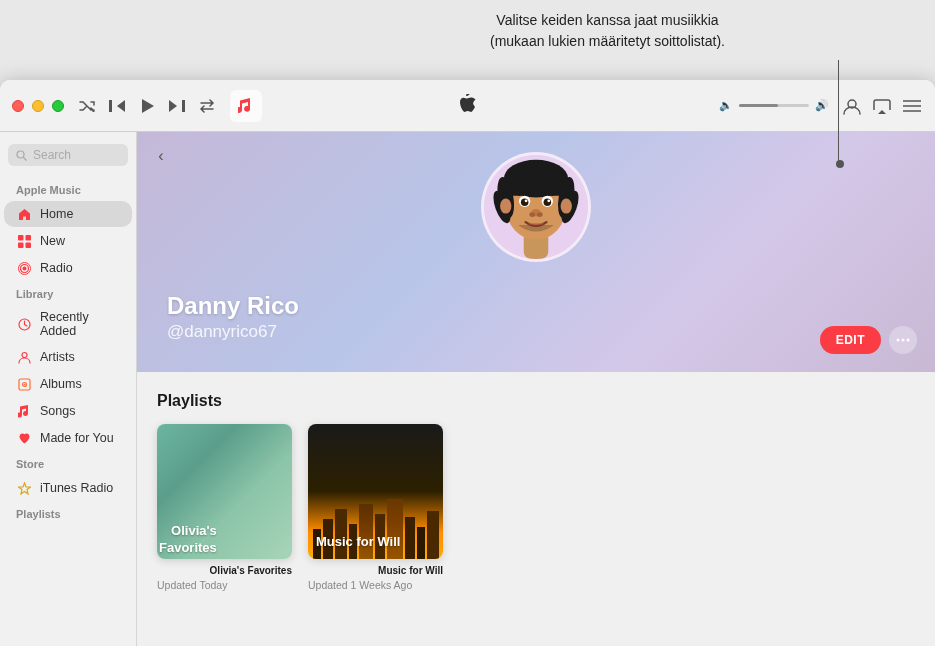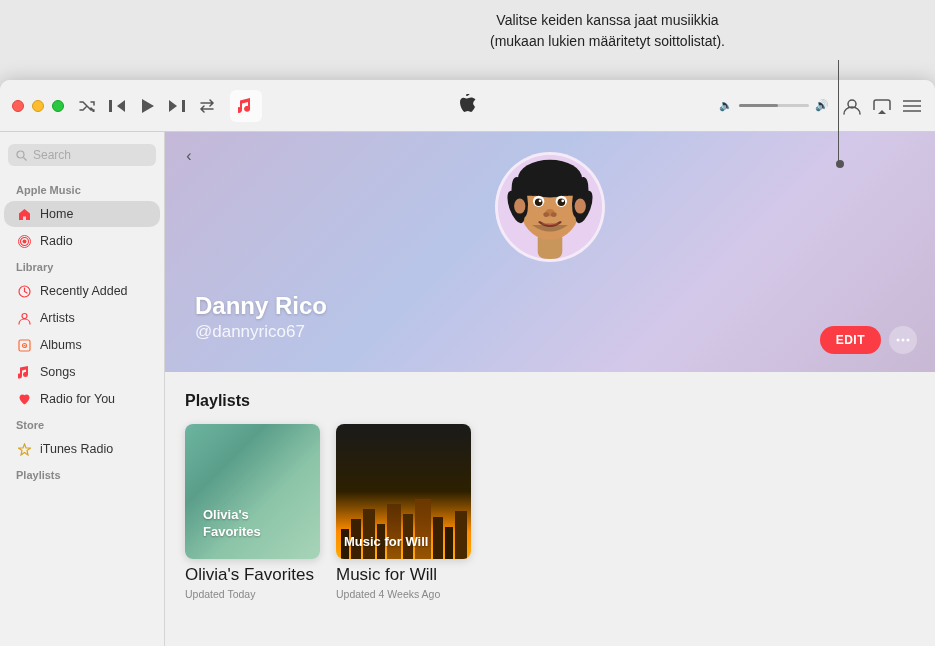--- a/index.html
+++ b/index.html
@@ -165,21 +165,21 @@
 
     
     .main {
       display: flex;
       flex: 1;
       overflow: hidden;
     }
 
     
     .sidebar {
-      width: 165px;
+      width: 137px;
       background: rgba(240,240,240,0.95);
       border-right: 1px solid #d5d5d5;
       padding: 8px 0;
       flex-shrink: 0;
       overflow-y: auto;
     }
 
     .sidebar-search {
       margin: 4px 8px 12px 8px;
       background: rgba(0,0,0,0.08);
@@ -370,22 +370,23 @@
       border-radius: 8px;
       overflow: hidden;
       margin-bottom: 6px;
       box-shadow: 0 2px 8px rgba(0,0,0,0.15);
     }
 
     .playlist-artwork-1 {
       background: linear-gradient(135deg, #6db5a0 0%, #5a9e8a 30%, #8bc4a8 60%, #a8d4b8 100%);
       display: flex;
       align-items: flex-end;
-      padding: 18px;
+      padding: 2px;
       position: relative;
+      text-align: right;
     }
 
     .playlist-artwork-2 {
       background: linear-gradient(180deg, #1a1a1a 0%, #2d2000 50%, #ff8c00 80%, #ffaa00 100%);
       display: flex;
       align-items: flex-end;
       padding: 8px;
       position: relative;
     }
 
@@ -400,23 +401,24 @@
     
     .skyline {
       position: absolute;
       bottom: 0;
       left: 0;
       right: 0;
       height: 70px;
     }
 
     .playlist-name {
-      font-size: 17px;
-      font-weight: 400;
+      font-size: 10px;
+      font-weight: 700;
       color: #1a1a1a;
+      text-align: right;
     }
 
     .playlist-updated {
       font-size: 10.5px;
       color: #888;
       margin-top: 3px;
     }
   </style>
 </head>
 <body>
@@ -524,20 +526,31 @@
 
       <div class="sidebar-item active">
         <div class="sidebar-icon icon-red">
           <svg width="13" height="13" viewBox="0 0 13 13" fill="#fc3c44">
               <path d="M6.5 1L1 5.5V12h4V8.5h3V12h4V5.5z"></path>
             </svg>
         </div>
         <span>Home</span>
       </div>
 
+      <div class="sidebar-item">
+        <div class="sidebar-icon">
+          <svg width="13" height="13" viewBox="0 0 13 13" fill="#fc3c44">
+              <rect x="0" y="0" width="5.5" height="5.5" rx="1"></rect>
+              <rect x="7.5" y="0" width="5.5" height="5.5" rx="1"></rect>
+              <rect x="0" y="7.5" width="5.5" height="5.5" rx="1"></rect>
+              <rect x="7.5" y="7.5" width="5.5" height="5.5" rx="1"></rect>
+            </svg>
+        </div>
+        <span>New</span>
+      </div>
 
       <div class="sidebar-item">
         <div class="sidebar-icon icon-red">
           <svg width="13" height="13" viewBox="0 0 13 13" fill="none">
               <circle cx="6.5" cy="6.5" r="2" fill="#fc3c44"></circle>
               <circle cx="6.5" cy="6.5" r="4" stroke="#fc3c44" stroke-width="1.2"></circle>
               <circle cx="6.5" cy="6.5" r="6" stroke="#fc3c44" stroke-width="1"></circle>
             </svg>
         </div>
         <span>Radio</span>
@@ -585,21 +598,21 @@
         </div>
         <span>Songs</span>
       </div>
 
       <div class="sidebar-item">
         <div class="sidebar-icon icon-red">
           <svg width="13" height="13" viewBox="0 0 13 13" fill="#fc3c44">
               <path d="M6.5 11.5s-5-3.5-5-7a3 3 0 0 1 5-2.2A3 3 0 0 1 11.5 4.5c0 3.5-5 7-5 7z"></path>
             </svg>
         </div>
-        <span>Radio for You</span>
+        <span>Made for You</span>
       </div>
 
       <div class="sidebar-section-label">Store</div>
 
       <div class="sidebar-item">
         <div class="sidebar-icon icon-yellow">
           <svg width="13" height="13" viewBox="0 0 13 13" fill="none" stroke="#daa520" stroke-width="1.2">
               <polygon points="6.5,1 8,5 12.5,5 9,7.5 10,12 6.5,9.5 3,12 4,7.5 0.5,5 5,5"></polygon>
             </svg>
         </div>
@@ -711,21 +724,21 @@
                 <defs>
                   <linearGradient id="grad" x1="0" y1="0" x2="0" y2="1">
                     <stop offset="0%" stop-color="#ff6600" stop-opacity="0"></stop>
                     <stop offset="100%" stop-color="#ff9900" stop-opacity="0.6"></stop>
                   </linearGradient>
                 </defs>
               </svg>
               <span class="playlist-label-overlay" style="position:relative;z-index:1;">Music for Will</span>
             </div>
             <div class="playlist-name">Music for Will</div>
-            <div class="playlist-updated">Updated 4 Weeks Ago</div>
+            <div class="playlist-updated">Updated 1 Weeks Ago</div>
           </div>
 
         </div>
       </div>
 
     </div>
   </div>
 </div>
 
 </body></html>

